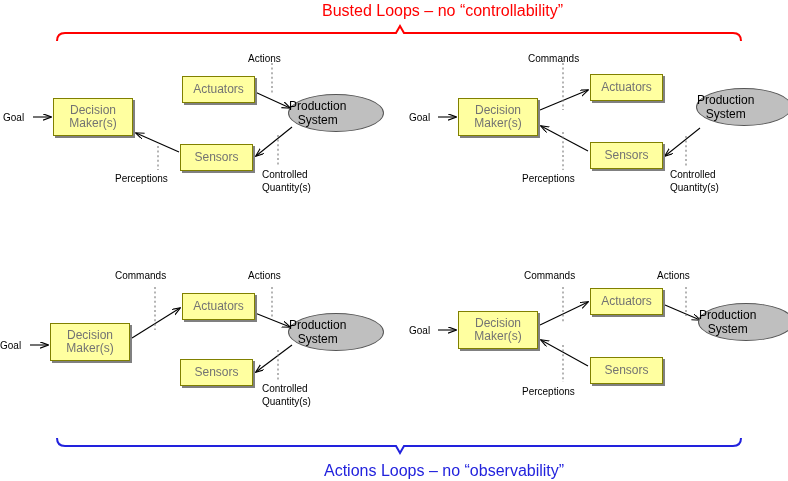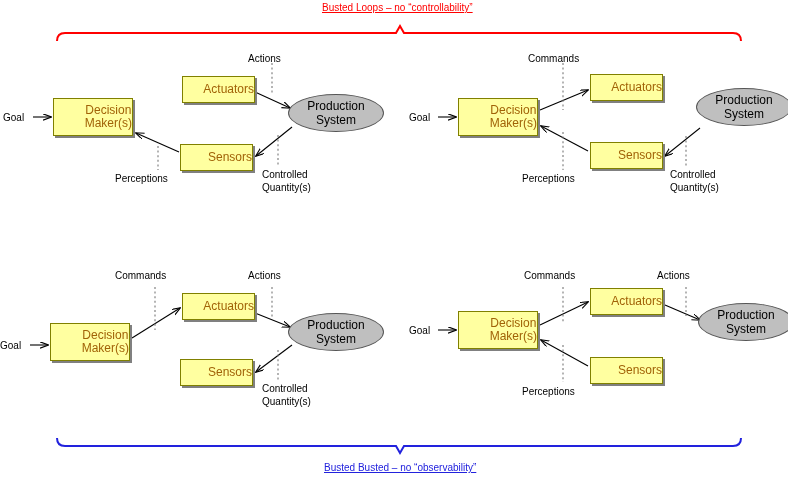--- a/index.html
+++ b/index.html
@@ -11,51 +11,50 @@
     position:relative;
   }
   #stage{position:absolute;left:0;top:0;width:788px;height:481px;}
   #stage svg{position:absolute;left:0;top:0;}
 
   .node-box{
     position:absolute;
     background:#ffffa0;
     border:1px solid #808000;
     box-shadow:2px 2px 0 0 #808080;
-    display:flex;align-items:center;justify-content:flex-end;
+    display:flex;align-items:center;justify-content:center;
     text-align:center;
     font-size:12px;
-    color:#a16207;
+    color:#737373;
     line-height:13px;
     box-sizing:border-box;
   }
   .ellipse-node{
     position:absolute;
     background:#bfbfbf;
     border:1px solid #555555;
     border-radius:50%;
-    display:flex;align-items:center;justify-content:center;
+    display:flex;align-items:center;justify-content:flex-start;
     text-align:center;
     font-size:12px;
     color:#000000;
     line-height:14px;
     box-sizing:border-box;
   }
   .lbl{
     position:absolute;
     font-size:10px;
     color:#000000;
     line-height:13px;
     white-space:pre;
   }
   .title{
     position:absolute;
-    font-size:10px;
+    font-size:16px;
     white-space:nowrap;
-    text-decoration:underline;
   }
   .title.red{color:#ff0000;}
   .title.blue{color:#2222dd;}
 </style>
 </head>
 <body>
 
 <div id="stage">
 
   <svg width="788" height="481">
@@ -128,21 +127,21 @@
 
       <line x1="588" y1="366" x2="541" y2="340" stroke="#000" stroke-width="1.1" marker-end="url(#ah)"></line>
 
       <line x1="563" y1="287" x2="563" y2="322" stroke="#777" stroke-width="1.1" stroke-dasharray="2,2.6"></line>
       <line x1="563" y1="345" x2="563" y2="382" stroke="#777" stroke-width="1.1" stroke-dasharray="2,2.6"></line>
       <line x1="686" y1="287" x2="686" y2="316" stroke="#777" stroke-width="1.1" stroke-dasharray="2,2.6"></line>
     </g>
   </svg>
 
   <div class="title red" style="left:322px;top:2px;">Busted Loops – no “controllability”</div>
-  <div class="title blue" style="left:324px;top:462px;">Busted Busted – no “observability”</div>
+  <div class="title blue" style="left:324px;top:462px;">Actions Loops – no “observability”</div>
 
   <div class="lbl" style="left:3px;top:111px;">Goal</div>
 
   <div class="node-box" style="left:53px;top:98px;width:80px;height:38px;">
     <span><span>Decision</span><br><span>Maker(s)</span></span>
   </div>
 
   <div class="node-box" style="left:182px;top:76px;width:73px;height:27px;">
     <span>Actuators</span>
   </div>

